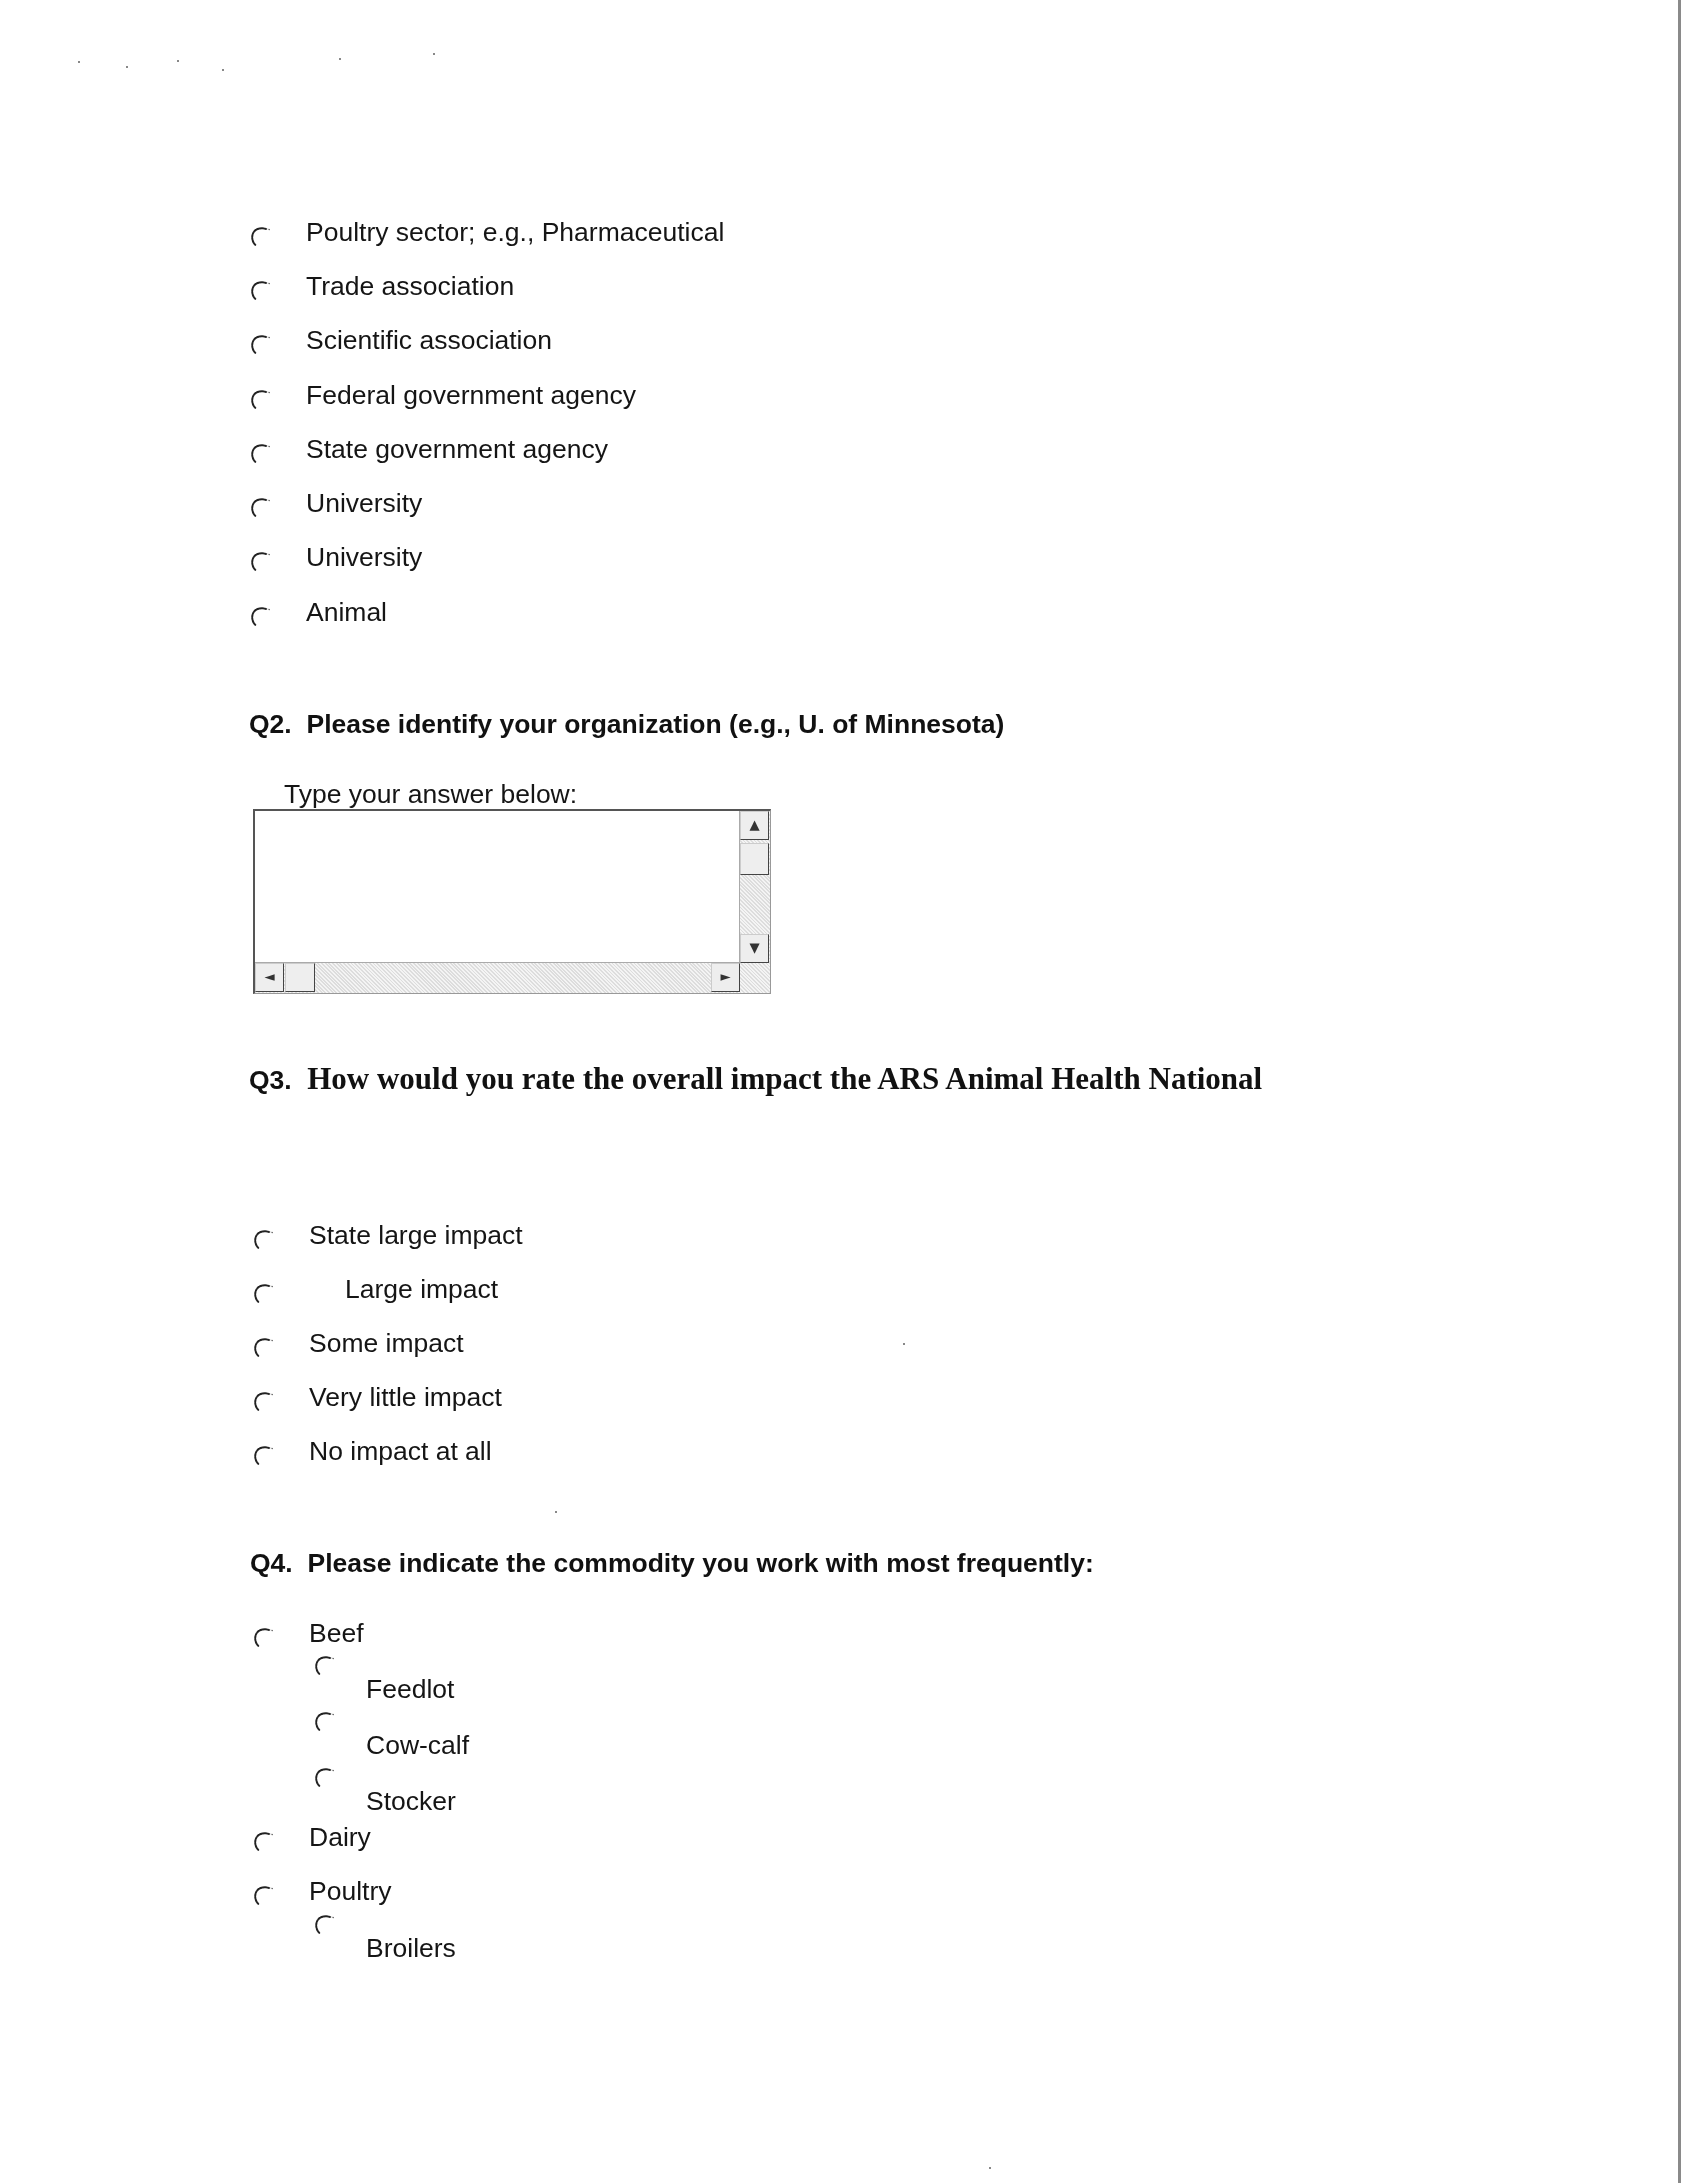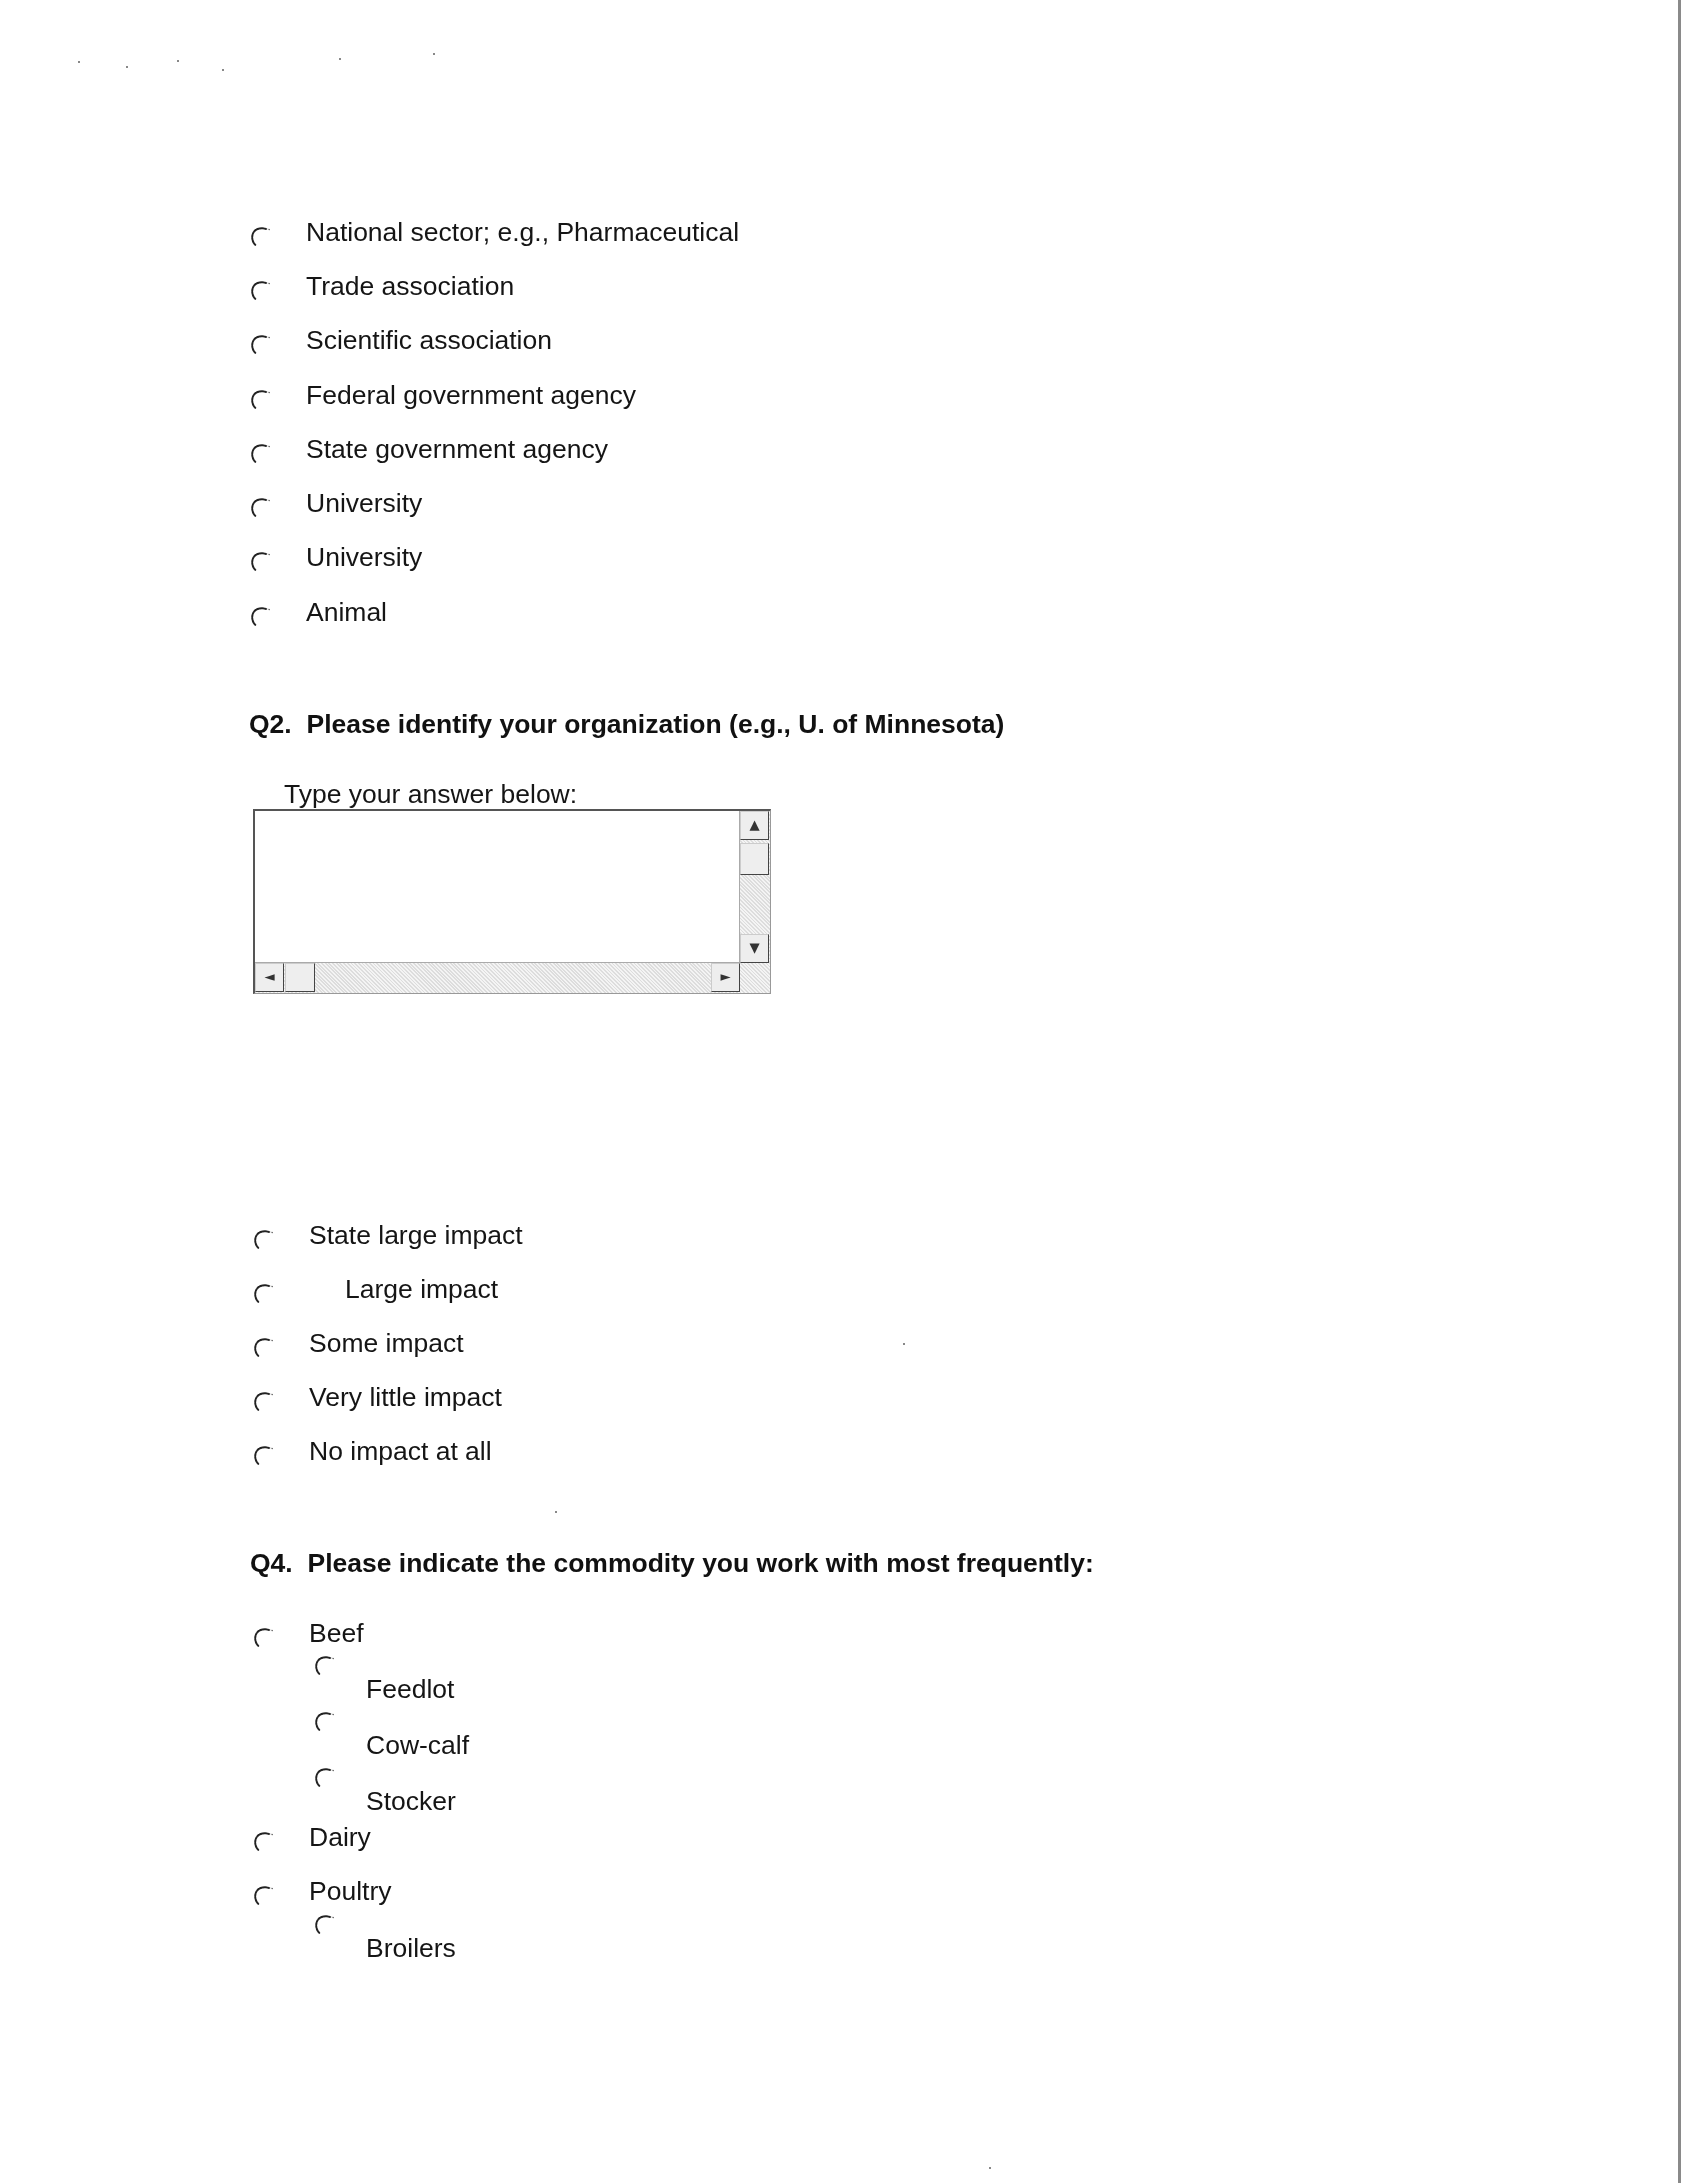--- a/index.html
+++ b/index.html
@@ -39,21 +39,21 @@
 <div class="speck" style="left:989px;top:2167px"></div>
 
 <div>
   <div class="abs q1-row" style="left:250px;top:216px;">
     <span class="abs radio" style="left:0;top:9.3px;">
         <svg viewBox="0 0 34 34">
           <path d="M8 30 C2 24 2 14 7 9 C11 5 18 4 24 6" fill="none" stroke="#222" stroke-width="3" stroke-dasharray="3 1.5" stroke-linecap="round"></path>
           <path d="M24 6 L30 7" stroke="#555" stroke-width="2" stroke-dasharray="2 2"></path>
         </svg>
       </span>
-    <span class="abs sans opt-text" style="left:56px;top:0;">National sector; e.g., Pharmaceutical</span>
+    <span class="abs sans opt-text" style="left:56px;top:0;">Poultry sector; e.g., Pharmaceutical</span>
   </div>
   <div class="abs q1-row" style="left:250px;top:270px;">
     <span class="abs radio" style="left:0;top:9.3px;">
         <svg viewBox="0 0 34 34">
           <path d="M8 30 C2 24 2 14 7 9 C11 5 18 4 24 6" fill="none" stroke="#222" stroke-width="3" stroke-dasharray="3 1.5" stroke-linecap="round"></path>
           <path d="M24 6 L30 7" stroke="#555" stroke-width="2" stroke-dasharray="2 2"></path>
         </svg>
       </span>
     <span class="abs sans opt-text" style="left:56px;top:0;">Trade association</span>
   </div>
@@ -126,20 +126,21 @@
   </div>
   <div class="hscroll">
     <div class="sbtn" style="left:0;top:0;width:29px;height:29px;line-height:26.5px;">◄</div>
     <div class="sbtn" style="left:30px;top:0;width:30px;height:29px;"></div>
     <div class="sbtn" style="right:0;top:0;width:29px;height:29px;line-height:26.5px;">►</div>
   </div>
   <div class="corner"></div>
 </div>
 
 <div class="abs serif heading-serif" style="left:249px;top:1058px;">
+  <div><span class="sans" style="font-size:26.5px;">Q3.</span>&nbsp;&nbsp;<span>How would you rate the overall impact the ARS Animal Health National</span></div>
 </div>
 
 <div>
   <div class="abs" style="left:253px;top:1219px;">
     <span class="abs radio" style="left:0;top:9.3px;">
         <svg viewBox="0 0 34 34">
           <path d="M8 30 C2 24 2 14 7 9 C11 5 18 4 24 6" fill="none" stroke="#222" stroke-width="3" stroke-dasharray="3 1.5" stroke-linecap="round"></path>
           <path d="M24 6 L30 7" stroke="#555" stroke-width="2" stroke-dasharray="2 2"></path>
         </svg>
       </span>

